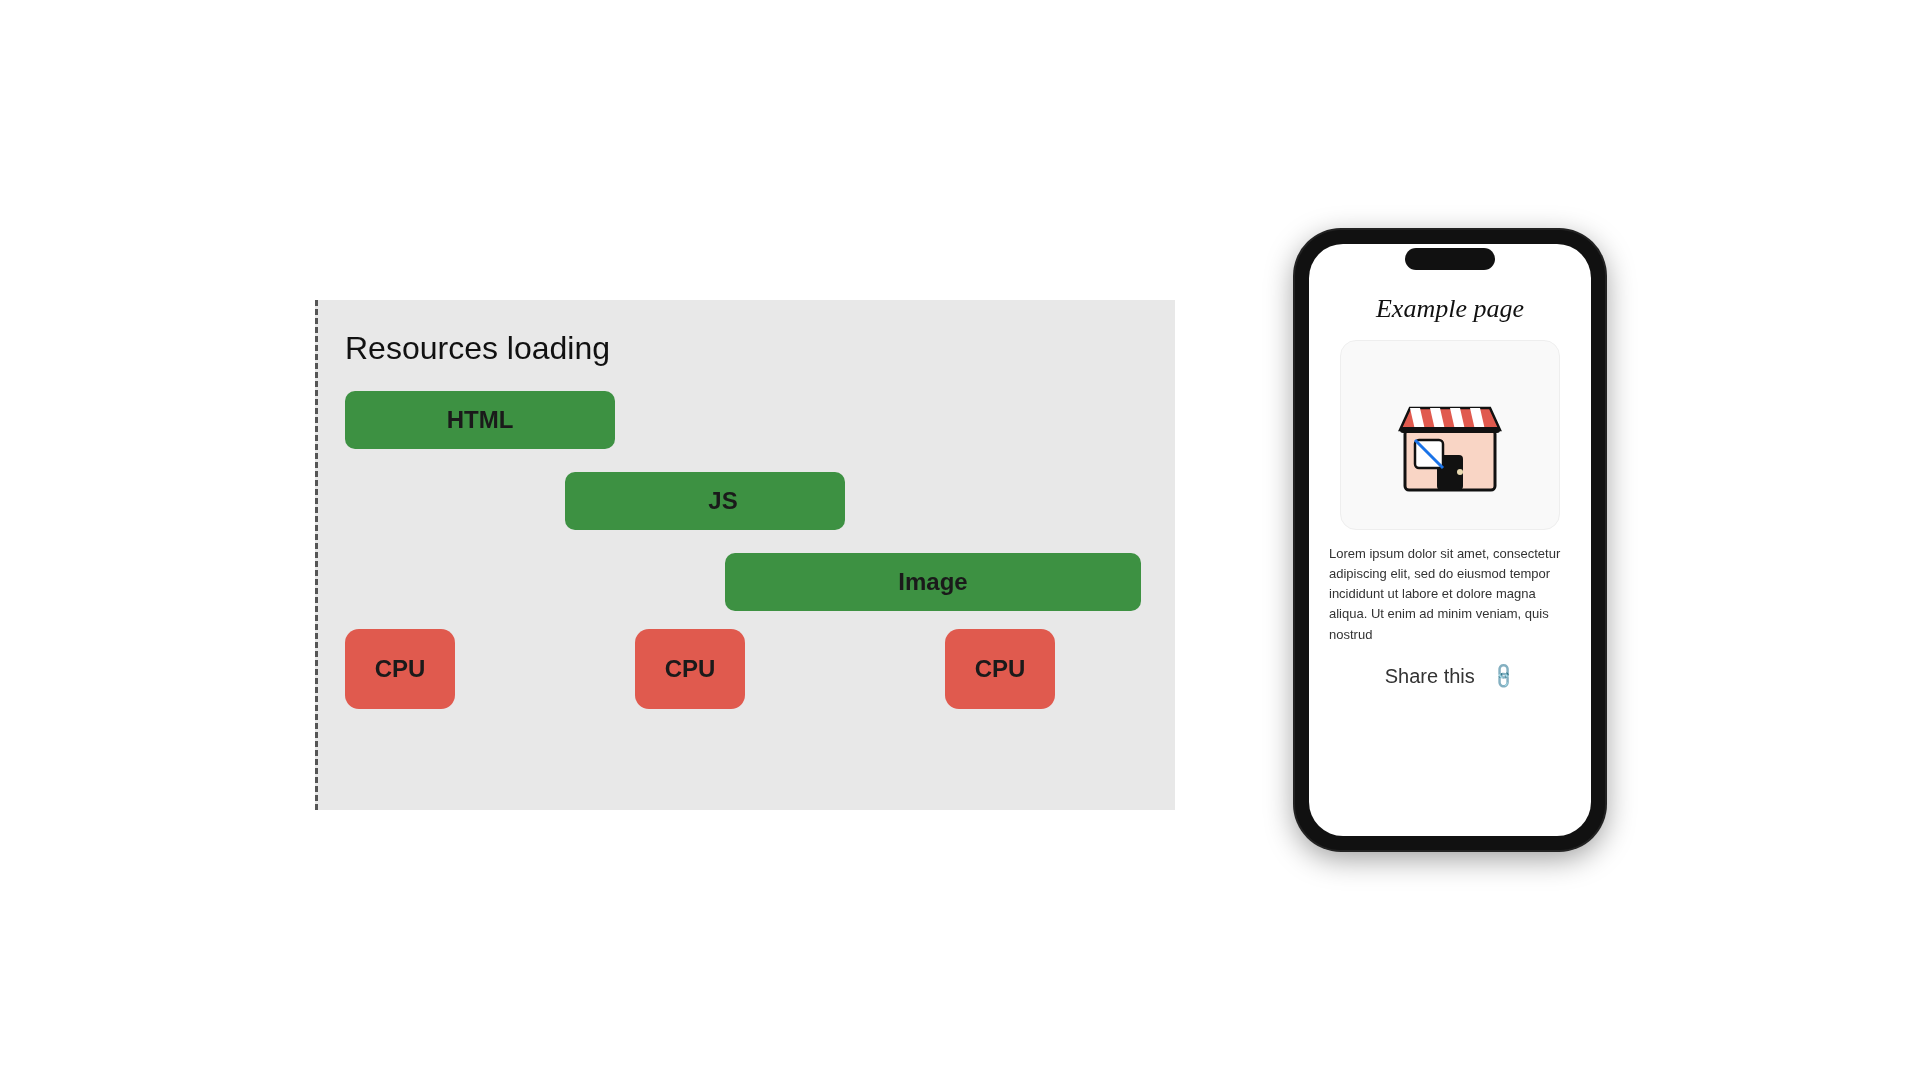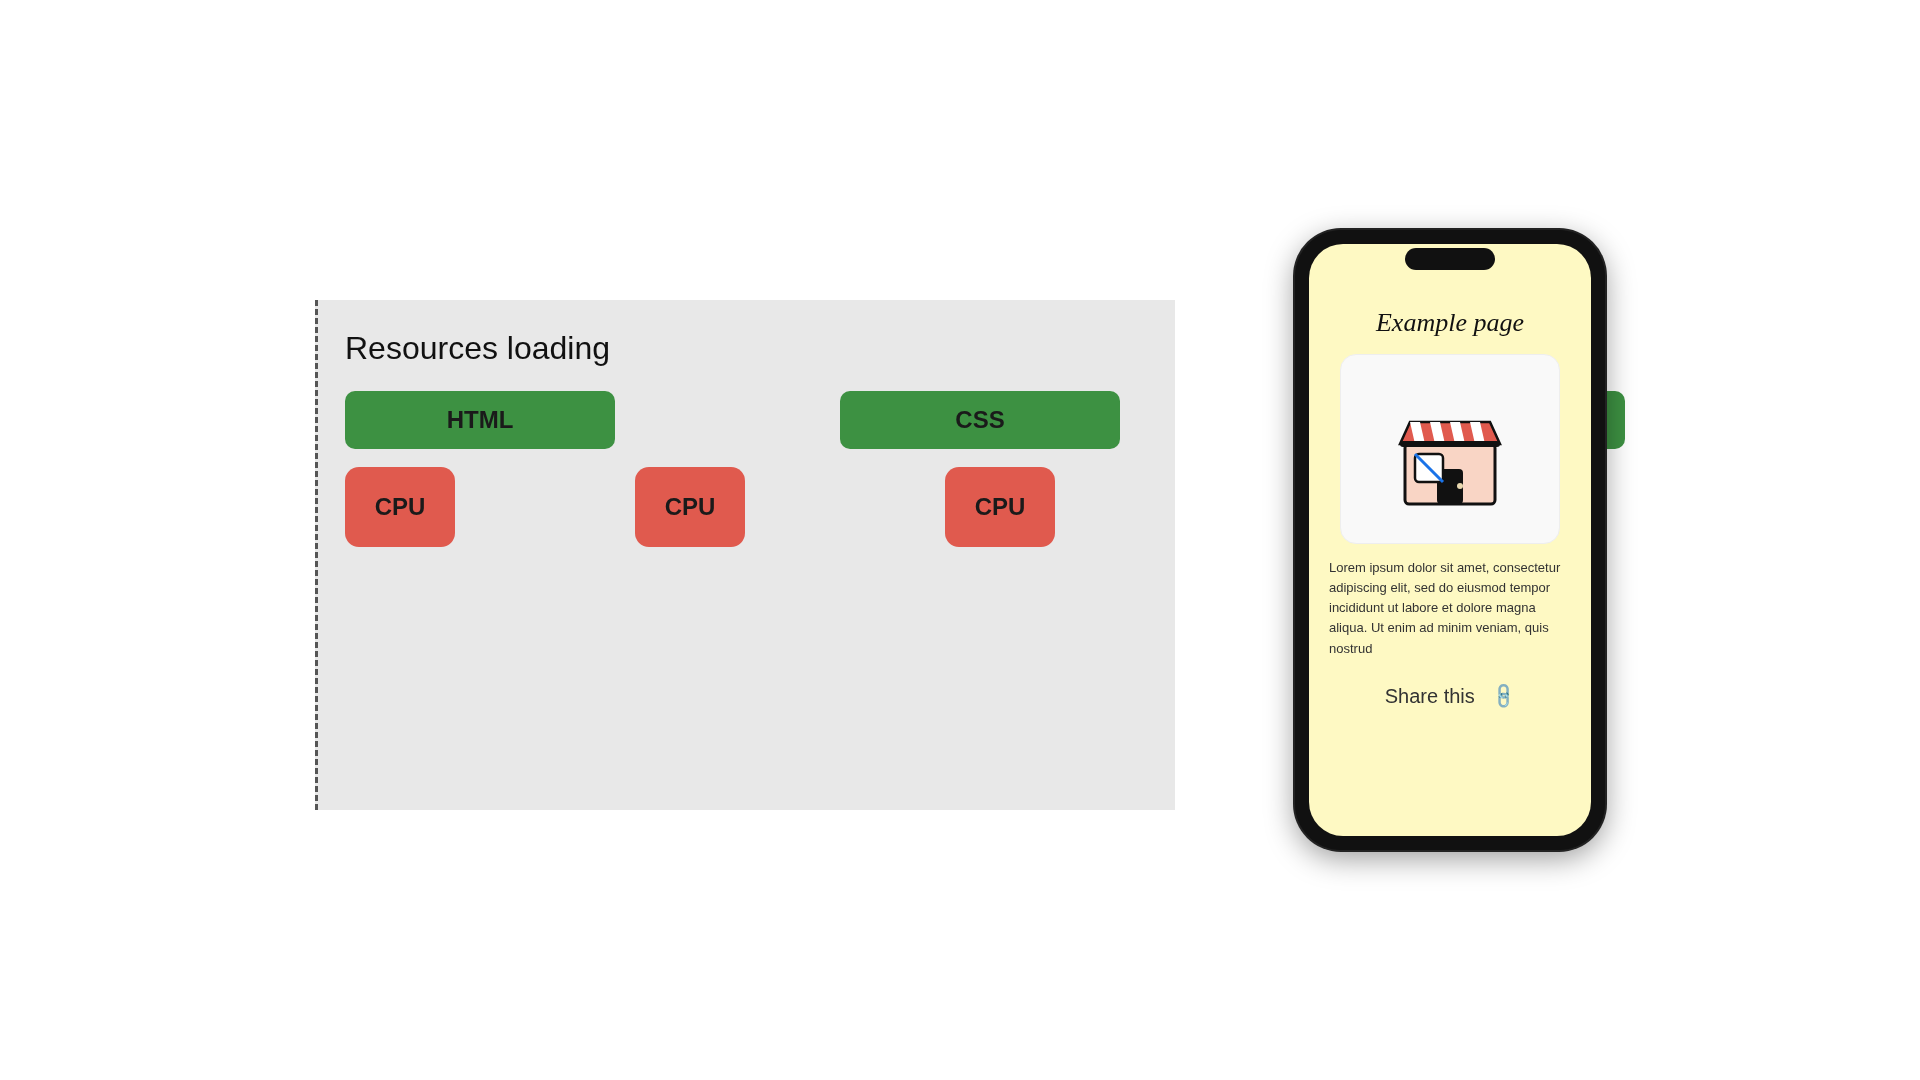--- a/index.html
+++ b/index.html
@@ -43,22 +43,22 @@
     .diagram-title {
       font-size: 32px;
       font-weight: 500;
       color: #111;
       margin-bottom: 24px;
       margin-left: 20px;
     }
 
     .resource-bars {
       display: flex;
-      flex-direction: row;
-      gap: 5px;
+      flex-direction: column;
+      gap: 15px;
       padding-left: 20px;
       width: 100%;
     }
 
     .bar-row {
       display: flex;
       align-items: center;
       margin-bottom: 8px;
     }
 
@@ -168,29 +168,29 @@
       left: 50%;
       transform: translateX(-50%);
       width: 90px;
       height: 22px;
       background: #111;
       border-radius: 12px;
       z-index: 10;
     }
 
     .phone-screen {
-      background: #fef9c3;
+      background: #ffffff;
       border-radius: 34px;
       height: 100%;
       width: 100%;
       overflow: hidden;
       display: flex;
       flex-direction: column;
       align-items: center;
-      padding: 64px 20px 20px 20px;
+      padding: 50px 20px 20px 20px;
     }
 
     .page-title {
       font-family: 'Georgia', serif;
       font-style: italic;
       font-size: 26px;
       color: #111;
       margin-bottom: 16px;
       font-weight: 400;
     }
@@ -205,21 +205,21 @@
       justify-content: center;
       margin-bottom: 14px;
       border: 1px solid #eee;
     }
 
     .lorem-text {
       font-size: 13px;
       line-height: 1.55;
       color: #333;
       width: 100%;
-      margin-bottom: 26px;
+      margin-bottom: 20px;
     }
 
     .share-row {
       display: flex;
       align-items: center;
       gap: 18px;
       font-size: 20px;
       color: #333;
     }
 
@@ -240,25 +240,20 @@
     <div class="diagram-title">Resources loading</div>
 
     <div class="resource-bars">
 
       <div class="bar-row">
         <div class="bar bar-html">
           <span>HTML</span>
         </div>
       </div>
 
-      <div class="bar-row">
-        <div class="bar bar-css">
-          <span>CSS</span>
-        </div>
-      </div>
 
       <div class="bar-row">
         <div class="bar bar-js">
           <span>JS</span>
         </div>
       </div>
 
       <div class="bar-row">
         <div class="bar bar-image">
           <span>Image</span>

